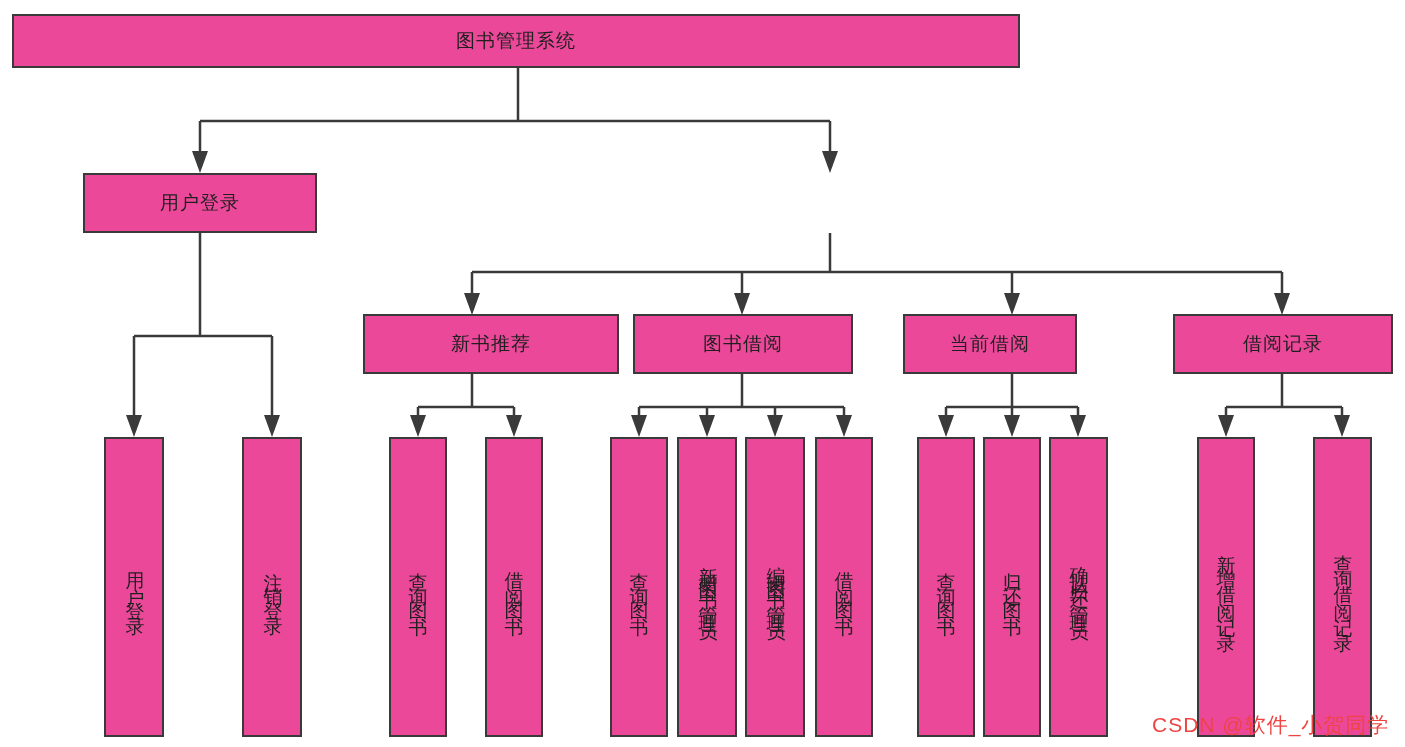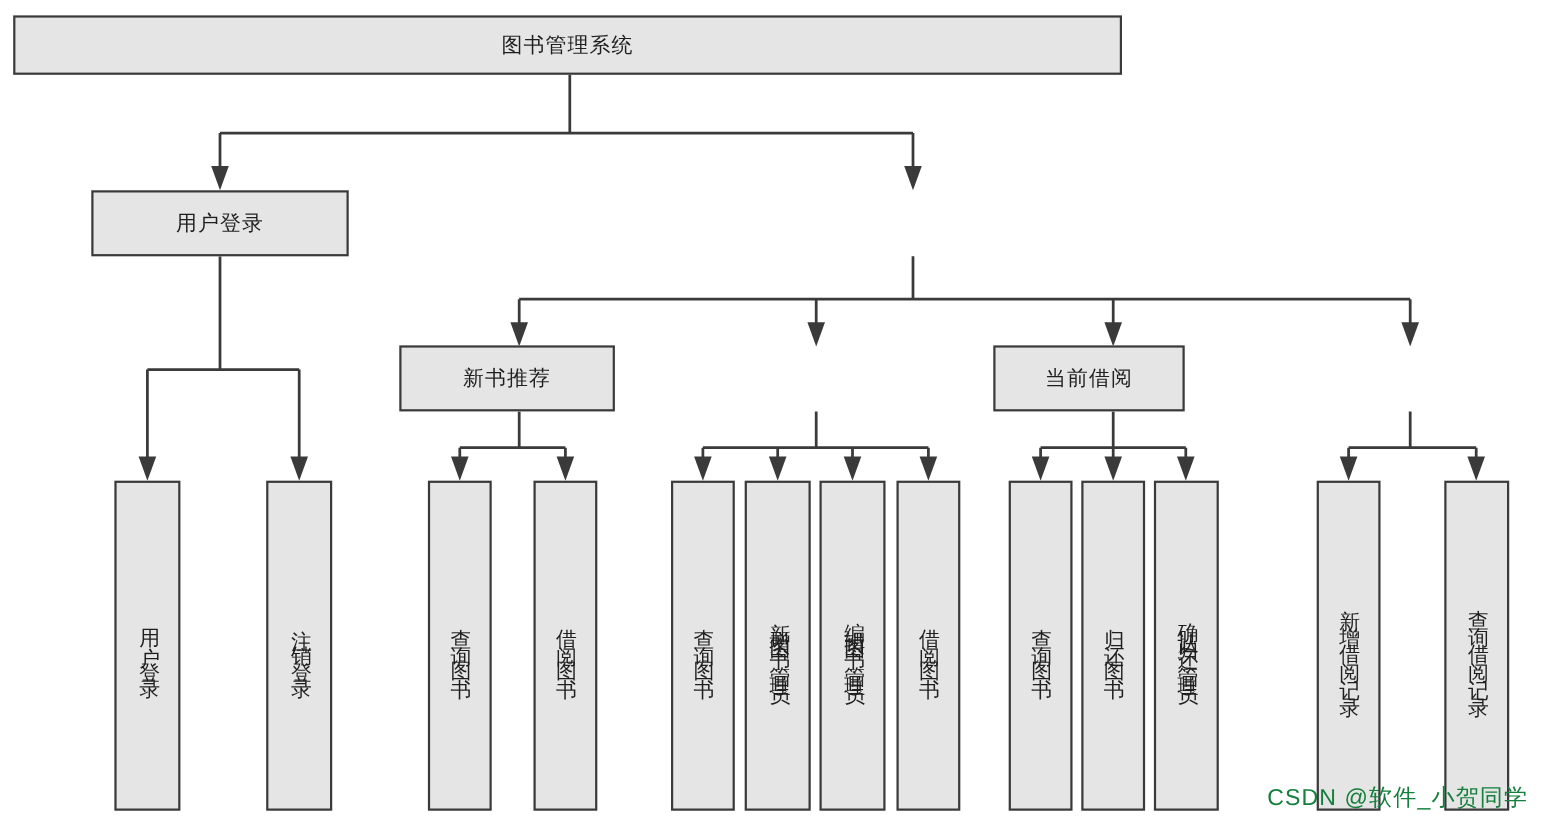--- a/index.html
+++ b/index.html
@@ -12,21 +12,21 @@
     font-family: "Liberation Sans", sans-serif;
     overflow: hidden;
   }
   .wires {
     position: absolute;
     left: 0; top: 0;
     width: 1405px; height: 747px;
   }
   .box {
     position: absolute;
-    background: #e5e5e5;
+    background: #ec4899;
     border: 2px solid #3a3a3a;
     color: #1f1f1f;
   }
   .hbox {
     display: flex;
     align-items: center;
     justify-content: center;
     font-size: 19px;
     letter-spacing: 1px;
     white-space: nowrap;
@@ -42,21 +42,21 @@
   }
   .vt-s { letter-spacing: 15px; }
   .vt-m { letter-spacing: 16px; }
   .vt-l { letter-spacing: 8px; }
   .watermark {
     position: absolute;
     left: 1152px;
     top: 711px;
     font-size: 21px;
     letter-spacing: 1px;
-    color: #15803d;
+    color: #ef4444;
     white-space: nowrap;
   }
 </style>
 </head>
 <body>
 
 <div class="stage">
 
   <svg class="wires" width="1405" height="747" viewBox="0 0 1405 747" fill="none" stroke="#3a3a3a" stroke-width="2.5">
 
@@ -94,22 +94,24 @@
       <path d="M1070 415 h16 L1078 437 z"></path>
       <path d="M1218 415 h16 L1226 437 z"></path>
       <path d="M1334 415 h16 L1342 437 z"></path>
     </g>
   </svg>
 
   <div class="box hbox" style="left:12px;top:14px;width:1008px;height:54px">图书管理系统</div>
 
   <div class="box hbox" style="left:83px;top:173px;width:234px;height:60px">用户登录</div>
 
-  <div class="box hbox" style="left:363px;top:314px;width:196px;height:60px">新书推荐</div>
+  <div class="box hbox" style="left:363px;top:314px;width:256px;height:60px">新书推荐</div>
+  <div class="box hbox" style="left:633px;top:314px;width:220px;height:60px">图书借阅</div>
   <div class="box hbox" style="left:903px;top:314px;width:174px;height:60px">当前借阅</div>
+  <div class="box hbox" style="left:1173px;top:314px;width:220px;height:60px">借阅记录</div>
 
   <div class="box vbox vt-s" style="left:104px;width:60px">用户登录</div>
   <div class="box vbox vt-s" style="left:242px;width:60px">注销登录</div>
 
   <div class="box vbox vt-s" style="left:389px;width:58px">查询图书</div>
   <div class="box vbox vt-s" style="left:485px;width:58px">借阅图书</div>
 
   <div class="box vbox vt-s" style="left:610px;width:58px">查询图书</div>
   <div class="box vbox vt-l" style="left:677px;width:60px">新增图书（管理员）</div>
   <div class="box vbox vt-l" style="left:745px;width:60px">编辑图书（管理员）</div>

